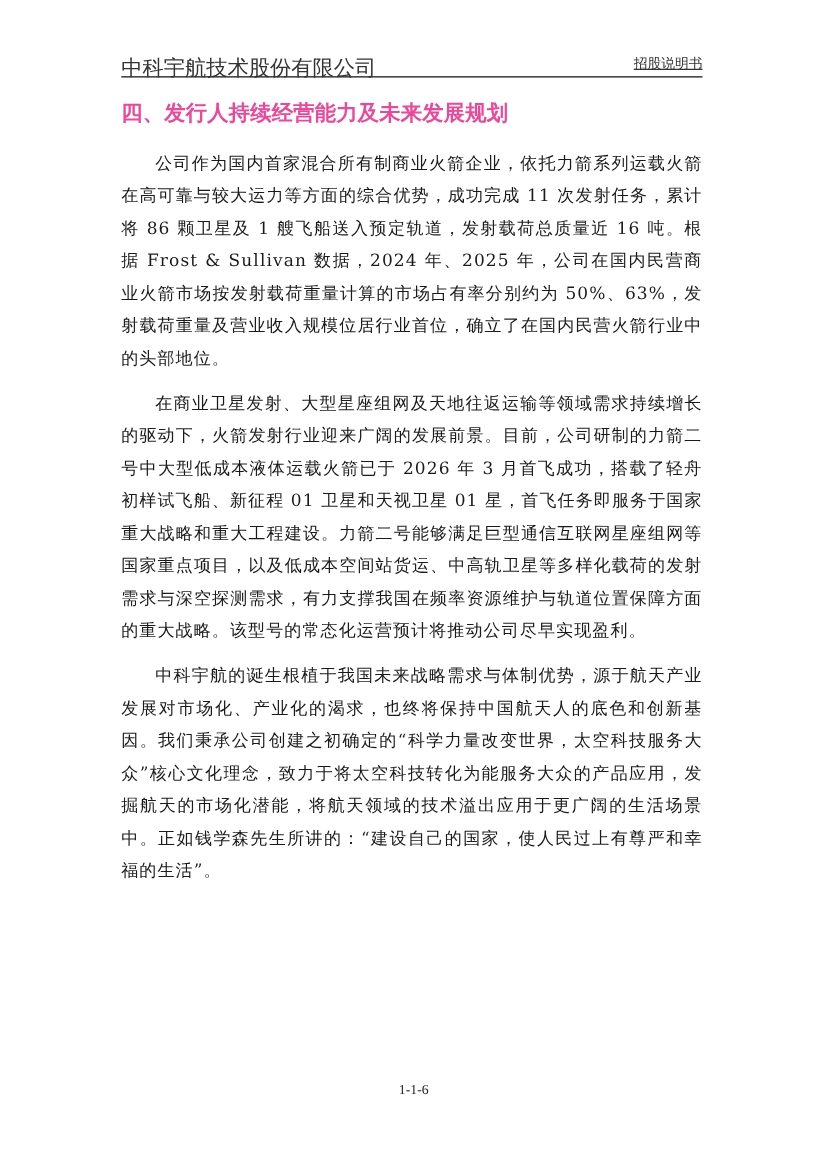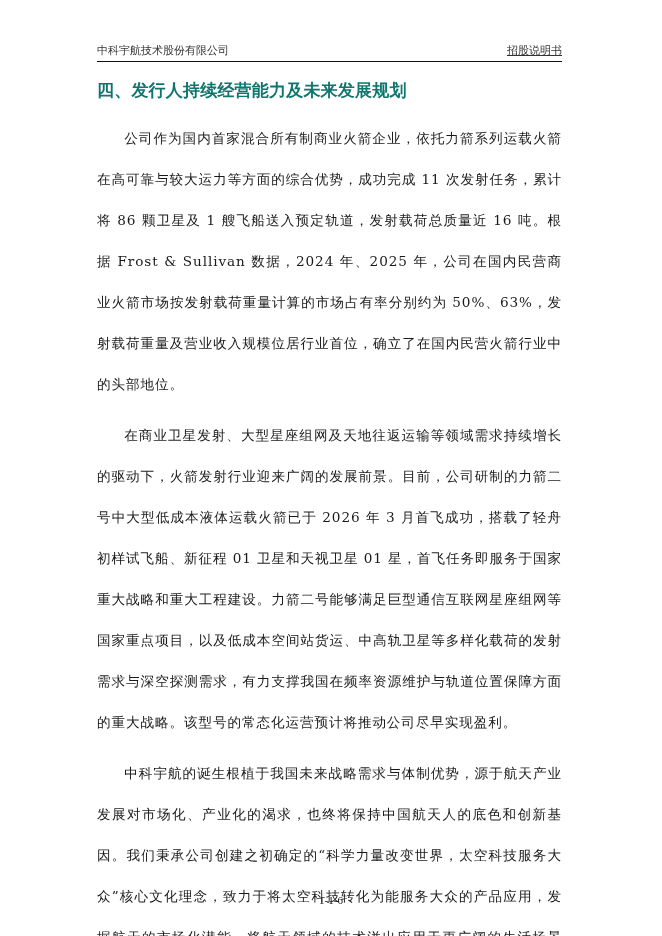--- a/index.html
+++ b/index.html
@@ -1,23 +1,23 @@
 <!DOCTYPE html>
 <html><head>
   <meta charset="utf-8">
   <style>
     html, body { margin: 0; padding: 0; background: #ffffff; }
     body { width: 662px; height: 936px; position: relative; overflow: hidden; font-family: "DejaVu Serif", "Liberation Serif", serif; color: #1a1a1a; }
     .page-header { position: absolute; left: 97px; top: 43px; width: 465px; height: 18px; border-bottom: 1.5px solid #111; }
-    .header-left { position: absolute; left: 0; top: 0; font-size: 11px; color: #333; font-family: "DejaVu Sans", sans-serif; }
+    .header-left { position: absolute; left: 0; top: 0; font-size: 17px; color: #333; font-family: "DejaVu Sans", sans-serif; }
     .header-right { position: absolute; right: 0; top: 0; font-size: 11px; color: #333; font-family: "DejaVu Sans", sans-serif; text-decoration: underline; }
-    .section-title { position: absolute; left: 97px; top: 79px; font-size: 17px; font-weight: bold; font-family: "DejaVu Sans", sans-serif; color: #0f766e; margin: 0; letter-spacing: 0.2px; }
+    .section-title { position: absolute; left: 97px; top: 79px; font-size: 17px; font-weight: bold; font-family: "DejaVu Sans", sans-serif; color: #ec4899; margin: 0; letter-spacing: 0.2px; }
     .body-text { position: absolute; left: 97px; top: 118px; width: 465px; }
-    .para { margin: 0 0 10px 0; font-size: 13.6px; line-height: 41px; text-indent: 2em; text-align: justify; text-align-last: left; letter-spacing: 0.9px; }
-    .page-number { position: absolute; left: 0; width: 662px; top: 894px; text-align: center; font-size: 11px; color: #222; font-family: "Liberation Serif", serif; }
+    .para { margin: 0 0 10px 0; font-size: 13.6px; line-height: 26px; text-indent: 2em; text-align: justify; text-align-last: left; letter-spacing: 0.9px; }
+    .page-number { position: absolute; left: 0; width: 662px; top: 866px; text-align: center; font-size: 11px; color: #222; font-family: "Liberation Serif", serif; }
   </style>
 </head>
 <body>
 
 <div class="page-header">
   <span class="header-left">中科宇航技术股份有限公司</span>
   <span class="header-right">招股说明书</span>
 </div>
 
 <h2 class="section-title">四、发行人持续经营能力及未来发展规划</h2>

